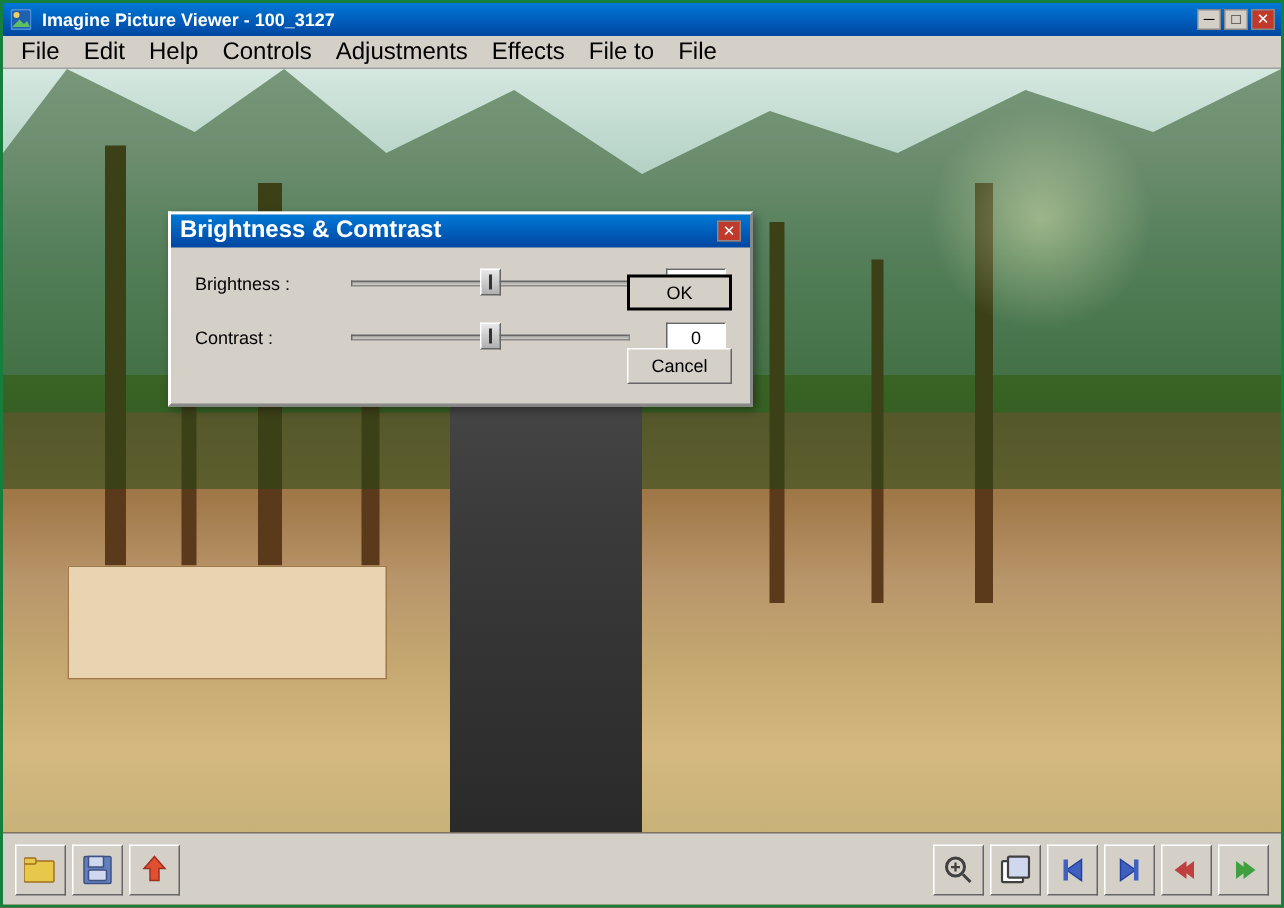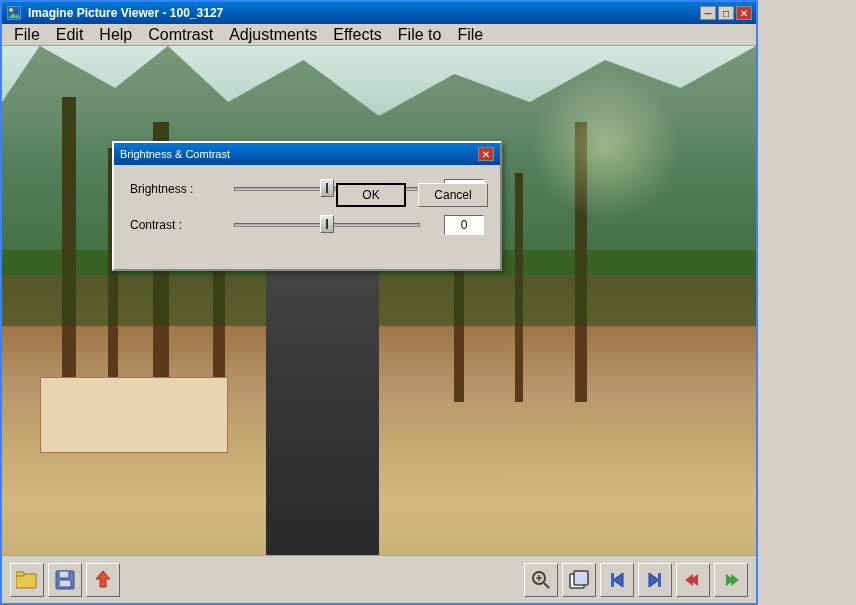--- a/index.html
+++ b/index.html
@@ -7,25 +7,25 @@
       width: 856px;
       height: 605px;
       overflow: hidden;
       font-family: 'Segoe UI', Tahoma, Arial, sans-serif;
       font-size: 12px;
       background: #d4d0c8;
     }
 
     
     .main-window {
-      width: 758px;
+      width: 856px;
       height: 605px;
       display: flex;
       flex-direction: column;
-      border: 2px solid #3b82f6;
+      border: 2px solid #15803d;
       background: #a16207;
     }
 
     
     .title-bar {
       height: 22px;
       background: linear-gradient(to bottom, #0078d7, #0046a0);
       display: flex;
       align-items: center;
       justify-content: space-between;
@@ -150,22 +150,22 @@
     .dialog-title {
       height: 22px;
       background: linear-gradient(to bottom, #0078d7, #0046a0);
       display: flex;
       align-items: center;
       justify-content: space-between;
       padding: 0 6px;
     }
     .dialog-title-text {
       color: white;
-      font-size: 11px;
-      font-weight: normal;
+      font-size: 16px;
+      font-weight: bold;
     }
     .dialog-close-btn {
       width: 16px;
       height: 14px;
       background: #c0392b;
       border: 1px solid #888;
       color: white;
       font-size: 10px;
       cursor: pointer;
       display: flex;
@@ -239,22 +239,22 @@
       font-size: 12px;
       display: flex;
       align-items: center;
       justify-content: center;
     }
     .dialog-buttons {
       position: absolute;
       right: 12px;
       top: 40px;
       display: flex;
-      flex-direction: row;
-      gap: 12px;
+      flex-direction: column;
+      gap: 25px;
     }
     .dialog-btn {
       width: 70px;
       height: 24px;
       background: #d4d0c8;
       border: 1px solid #888;
       border-top-color: #fff;
       border-left-color: #fff;
       border-right-color: #666;
       border-bottom-color: #666;
@@ -331,21 +331,21 @@
       <button class="title-btn">─</button>
       <button class="title-btn">□</button>
       <button class="title-btn close">✕</button>
     </div>
   </div>
 
   <div class="menu-bar">
     <div class="menu-item">File</div>
     <div class="menu-item">Edit</div>
     <div class="menu-item">Help</div>
-    <div class="menu-item">Comtrast</div>
+    <div class="menu-item">Controls</div>
     <div class="menu-item">Adjustments</div>
     <div class="menu-item">Effects</div>
     <div class="menu-item">File to</div>
     <div class="menu-item">File</div>
   </div>
 
   <div class="image-area">
 
     <div class="photo-bg">
       <div class="photo-sky"></div>

